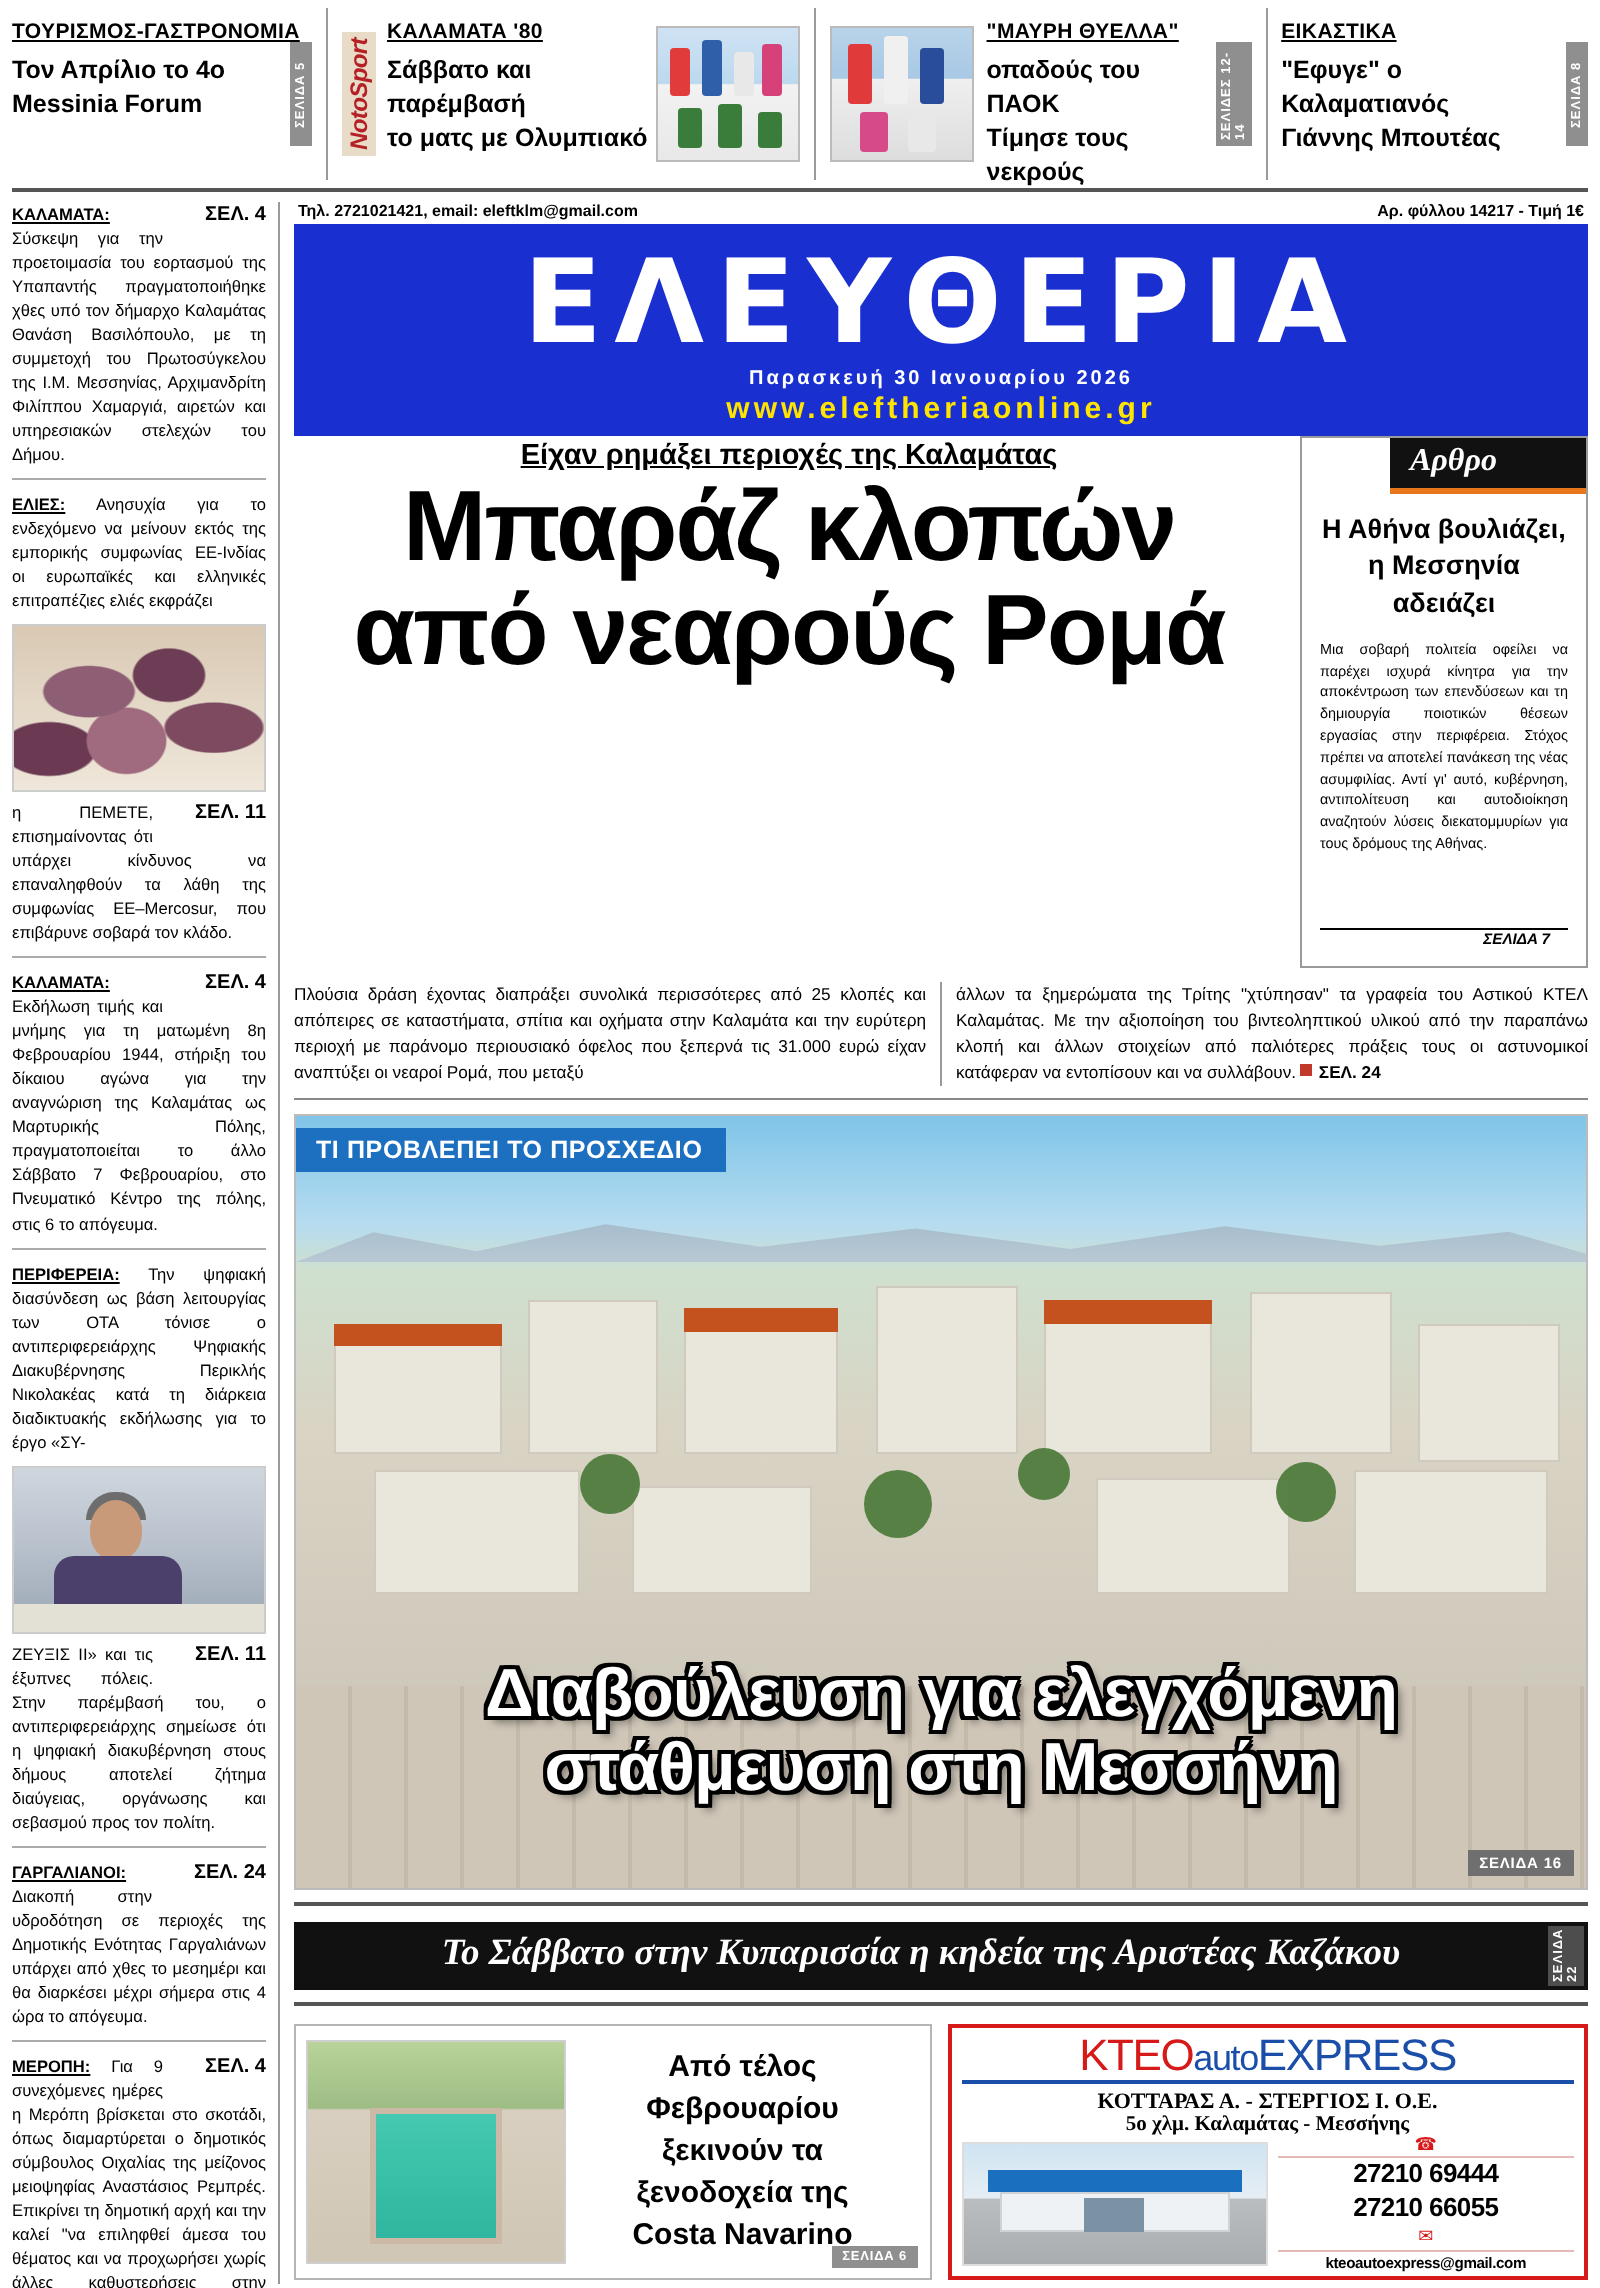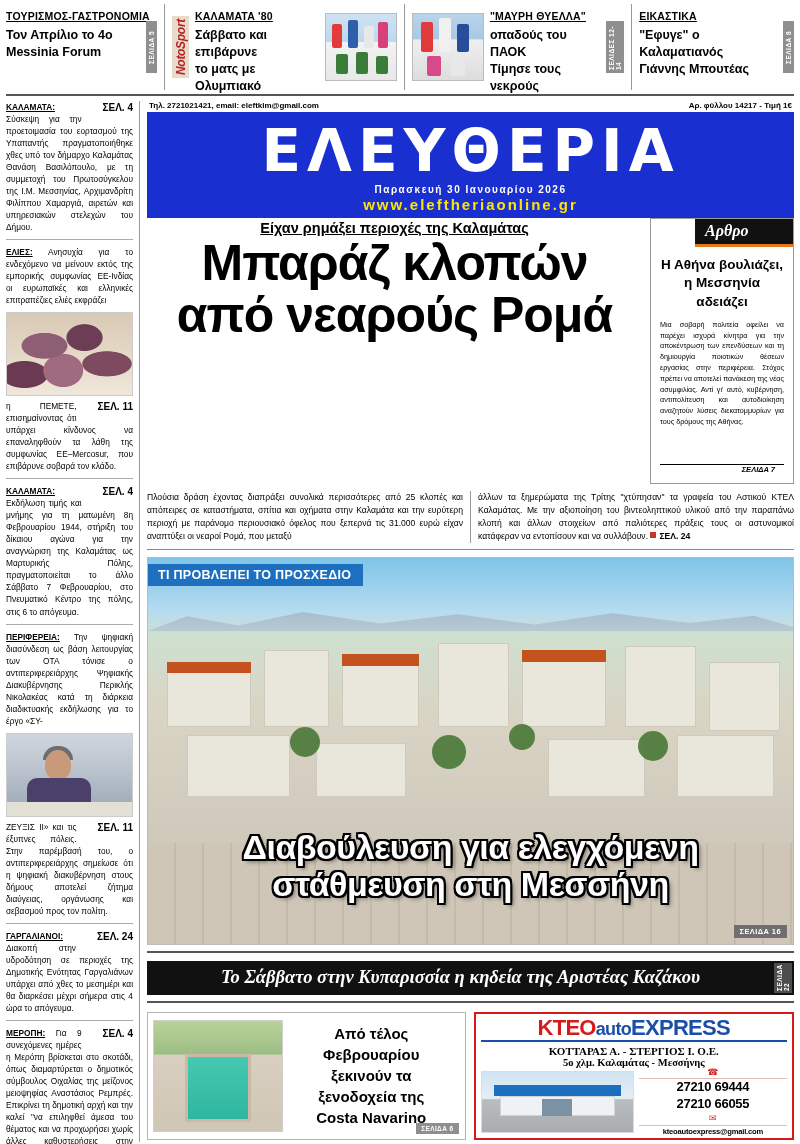--- a/index.html
+++ b/index.html
@@ -122,21 +122,21 @@
     background:linear-gradient(180deg,#b9d39a 0%,#9dbd84 30%,#d8cfc0 31%,#cfc6b5 100%);}
   .pool{position:absolute;left:24%;top:30%;width:52%;height:62%;
     background:linear-gradient(180deg,#45c9b0,#2fb6a0);border:3px solid #cbb9a6;box-sizing:border-box;}
   .bteaser{flex:1 1 auto;text-align:center;font-size:15px;font-weight:700;line-height:1.4;
     padding:0 4px;}
   .bpg{position:absolute;right:6px;bottom:5px;background:#8f8f8f;color:#fff;font-size:6.5px;
     font-weight:700;padding:2px 5px;letter-spacing:.4px;}
 
   
   .adbox{flex:1 1 0;border:2px solid #d61a1a;box-sizing:border-box;padding:3px 5px;background:#fff;}
-  .ad-logo{text-align:center;font-weight:700;font-size:22px;line-height:1;letter-spacing:-.7px;
+  .ad-logo{text-align:center;font-weight:400;font-size:22px;line-height:1;letter-spacing:-.7px;
     border-bottom:2px solid #1b4ea8;padding-bottom:1px;}
   .ad-logo .kteo{color:#d61a1a;}
   .ad-logo .auto{color:#1b4ea8;font-size:18px;}
   .ad-logo .express{color:#1b4ea8;}
   .ad-l1{text-align:center;font-family:"Liberation Serif",serif;font-weight:700;font-size:11px;
     margin-top:3px;}
   .ad-l2{text-align:center;font-family:"Liberation Serif",serif;font-weight:700;font-size:10.5px;}
   .ad-bottom{display:flex;margin-top:3px;height:62px;}
   .ad-img{width:50%;border:1px solid #ddd;box-sizing:border-box;position:relative;overflow:hidden;
     background:linear-gradient(180deg,#cfe4f2 0%,#e6eef4 45%,#b9bdbf 46%,#a9adaf 100%);}
@@ -169,21 +169,21 @@
       <div class="vbadge">ΣΕΛΙΔΑ 5</div>
     </div>
 
     <div class="tdiv"></div>
 
     <div class="teaser">
       <div class="notosport">NotoSport</div>
       <div class="teaser-txt" style="padding-left:6px">
         <div class="teaser-kicker">ΚΑΛΑΜΑΤΑ '80</div>
         <div class="teaser-head">
-          <div>Σάββατο και επιβάρυνε</div>
+          <div>Σάββατο και παρέμβασή</div>
           <div>το ματς με Ολυμπιακό</div>
         </div>
       </div>
       <div class="tphoto volley">
         <div class="sprite" style="left:6px;top:10px;width:10px;height:24px;background:#e23b3b"></div>
         <div class="sprite" style="left:22px;top:6px;width:10px;height:28px;background:#2e5fa8"></div>
         <div class="sprite" style="left:38px;top:12px;width:10px;height:22px;background:#e8e8e8"></div>
         <div class="sprite" style="left:52px;top:8px;width:10px;height:26px;background:#d6417a"></div>
         <div class="sprite" style="left:10px;top:40px;width:12px;height:20px;background:#3a7d3a"></div>
         <div class="sprite" style="left:30px;top:38px;width:12px;height:22px;background:#3a7d3a"></div>

